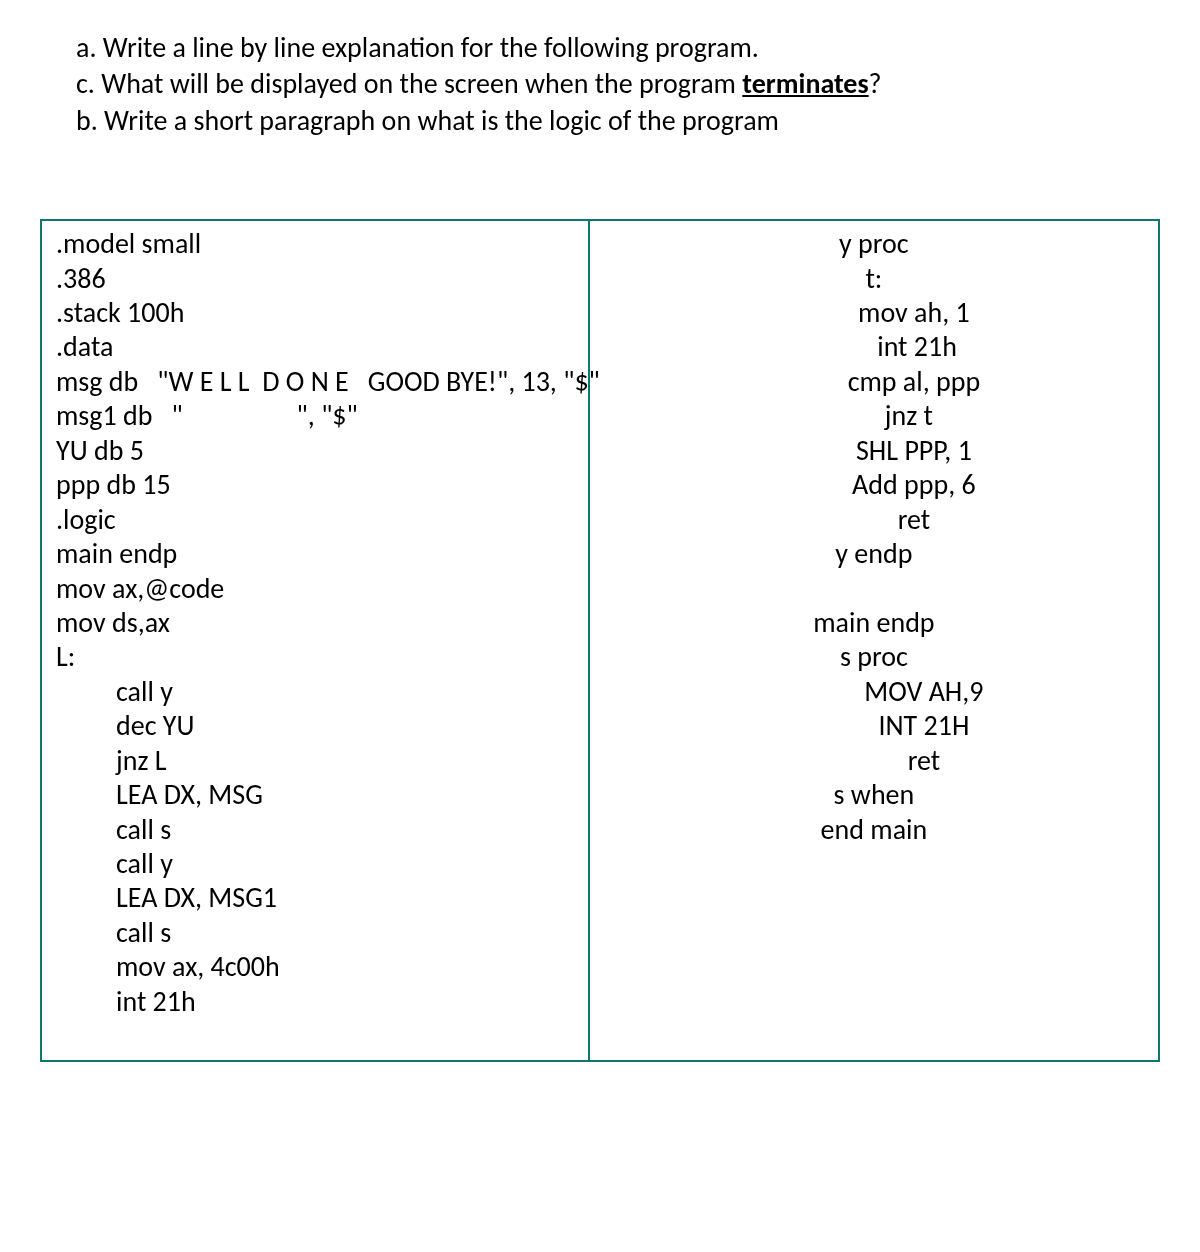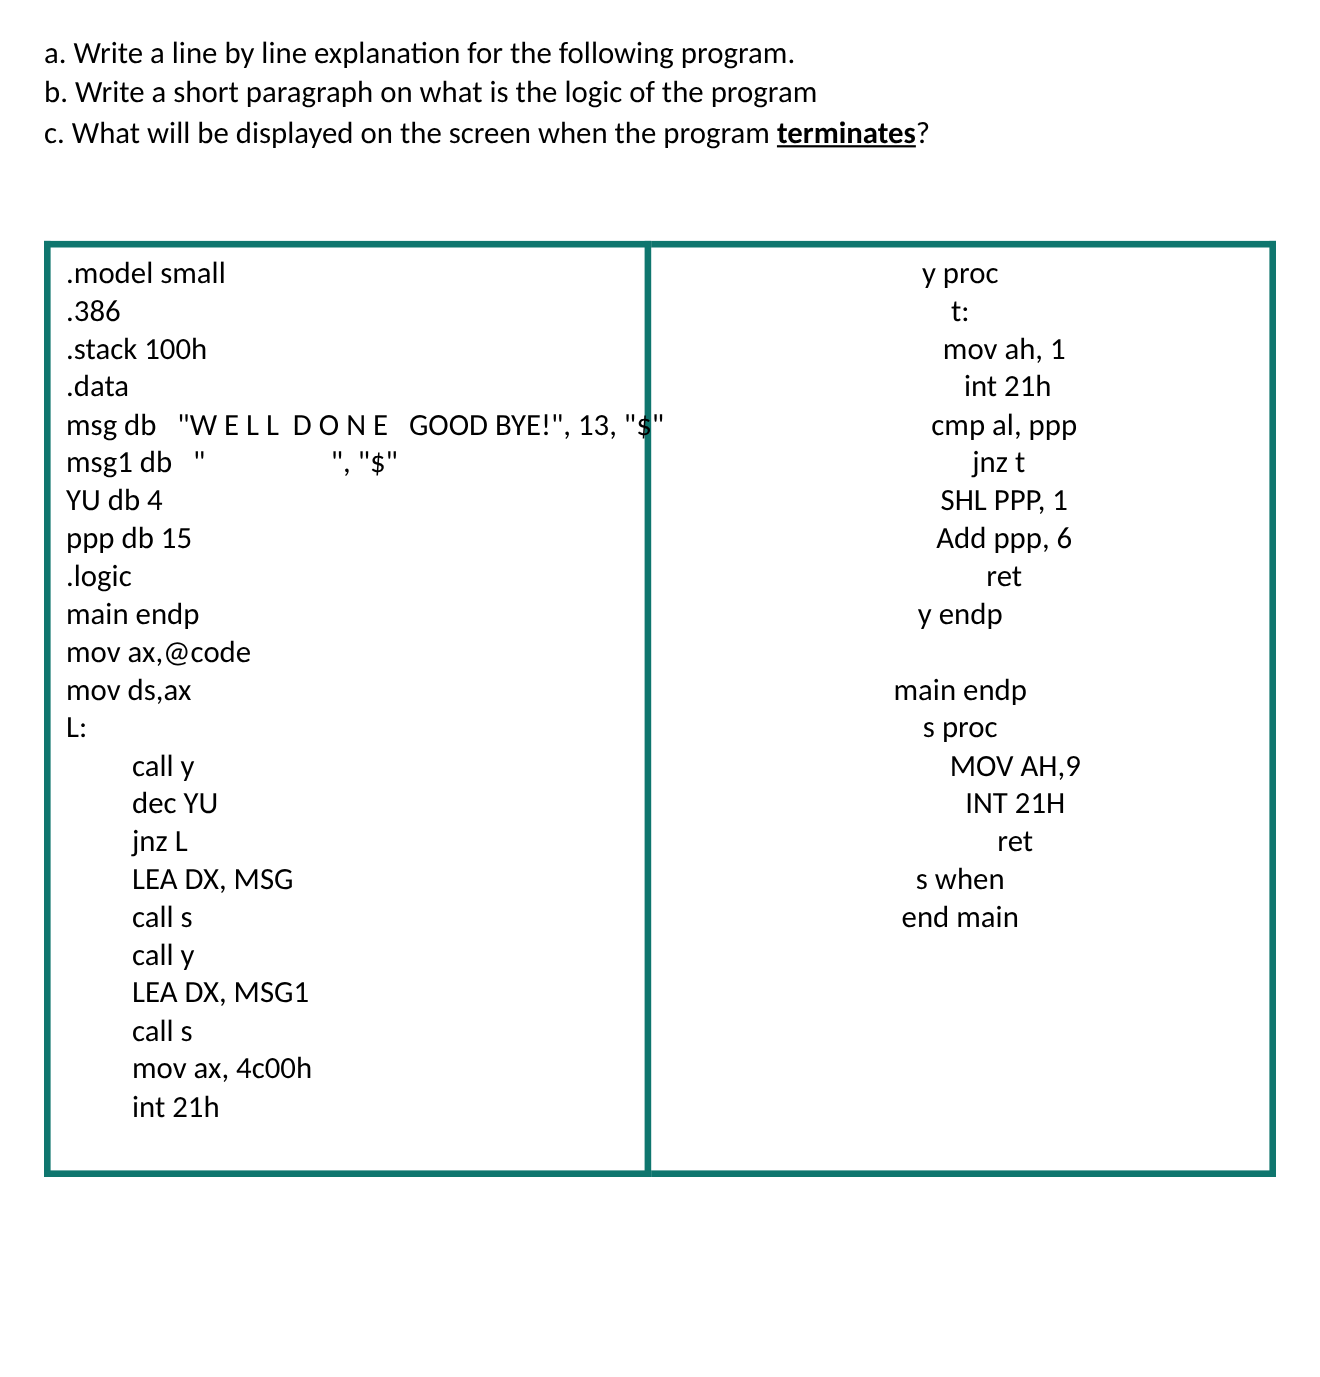--- a/index.html
+++ b/index.html
@@ -10,35 +10,36 @@
     body {
       font-family: Calibri, Arial, sans-serif;
       font-size: 28px;
       color: #000;
       background: #fff;
       padding: 30px 40px;
       width: 1200px;
     }
     .questions {
       margin-bottom: 80px;
+      margin-left: 36px;
     }
     .question-line {
       line-height: 1.3;
     }
     .underline {
       text-decoration: underline;
       font-weight: bold;
     }
     .code-table {
       width: 100%;
       border-collapse: collapse;
       table-layout: fixed;
     }
     .code-table td {
-      border: 6px solid #0f766e;
+      border: 2px solid #0f766e;
       vertical-align: top;
       padding: 6px 14px;
       line-height: 1.23;
     }
     .code-table td:first-child {
       width: 49%;
     }
     .code-table td:last-child {
       width: 51%;
       text-align: center;
@@ -58,37 +59,37 @@
     }
     .indent3 {
       padding-left: 100px;
     }
   </style>
 </head>
 <body>
 
 <div class="questions">
   <div class="question-line">a. Write a line by line explanation for the following program.</div>
-  <div class="question-line">b. Write a short paragraph on what is the logic of the program</div>
   <div class="question-line">
     <span>c. What will be displayed on the screen when the program </span><span class="underline">terminates</span><span>?</span>
   </div>
+  <div class="question-line">b. Write a short paragraph on what is the logic of the program</div>
 </div>
 
 <table class="code-table">
   <tbody>
       <tr>
     <td id="code-left">
           <div class="code-line ">.model small</div>
           <div class="code-line ">.386</div>
           <div class="code-line ">.stack 100h</div>
           <div class="code-line ">.data</div>
           <div class="code-line ">msg db   "W E L L  D O N E   GOOD BYE!", 13, "$"</div>
           <div class="code-line ">msg1 db   "                  ", "$"</div>
-          <div class="code-line ">YU db 4</div>
+          <div class="code-line ">YU db 5</div>
           <div class="code-line ">ppp db 15</div>
           <div class="code-line ">.logic</div>
           <div class="code-line ">main endp</div>
           <div class="code-line ">mov ax,@code</div>
           <div class="code-line ">mov ds,ax</div>
           <div class="code-line ">L:</div>
           <div class="code-line indent1">call y</div>
           <div class="code-line indent1">dec YU</div>
           <div class="code-line indent1">jnz L</div>
           <div class="code-line indent1">LEA DX, MSG</div>

